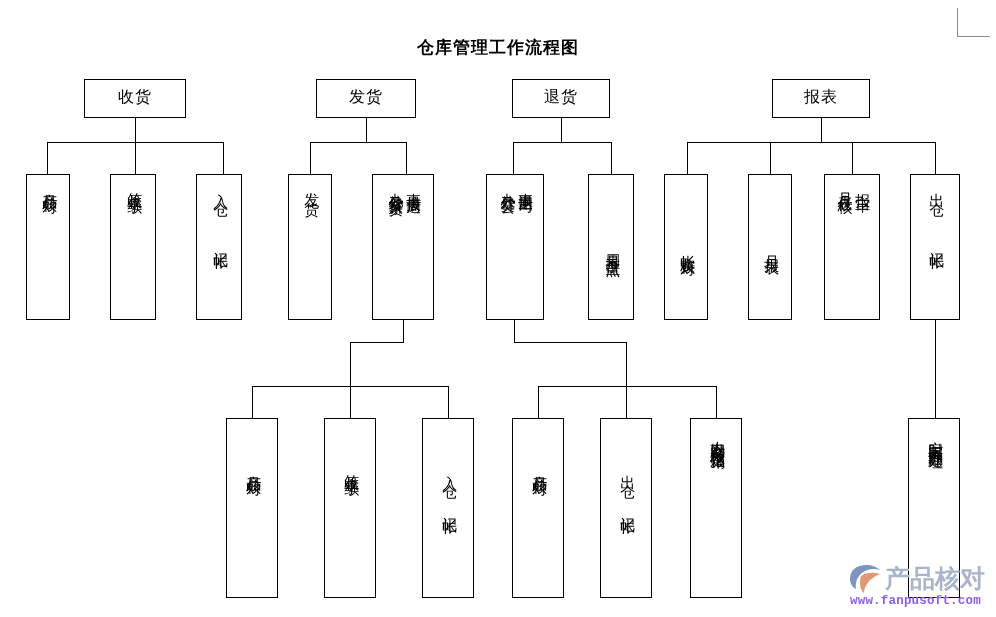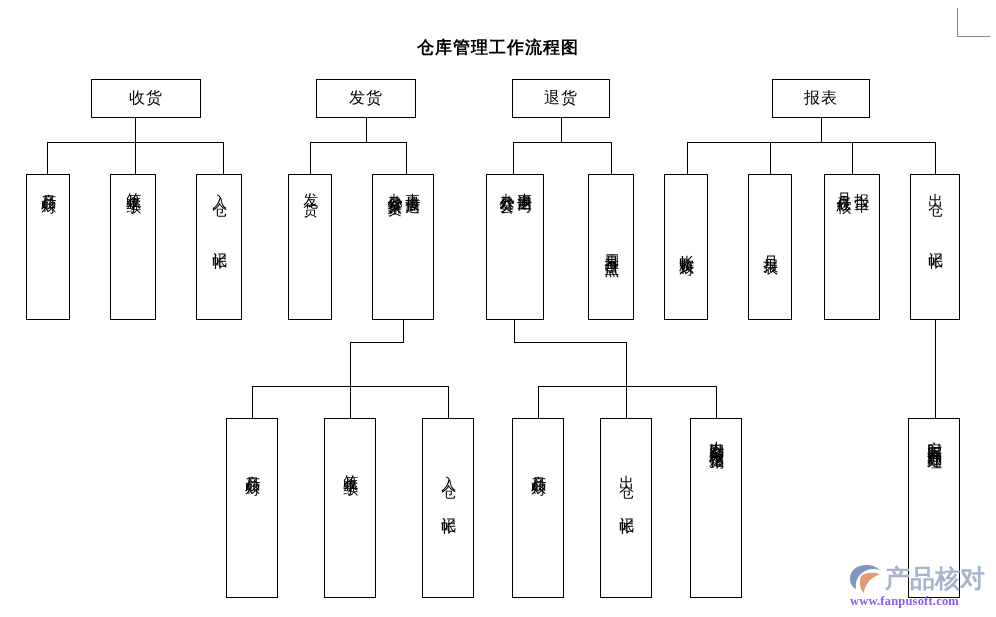--- a/index.html
+++ b/index.html
@@ -6,21 +6,21 @@
   html, body {
     margin: 0;
     padding: 0;
     background: #ffffff;
   }
   #canvas {
     position: relative;
     width: 996px;
     height: 617px;
     background: #ffffff;
-    font-family: Liberation Serif, serif;
+    font-family: Liberation Mono, monospace;
     overflow: hidden;
   }
   
   .corner-mark {
     position: absolute;
     border-left: 1px solid #8a8a8a;
     border-bottom: 1px solid #8a8a8a;
   }
   
   .chart-title {
@@ -122,21 +122,21 @@
 </style>
 </head>
 <body>
 
 <div id="canvas">
 
   <div class="corner-mark" style="left:957px; top:8px; width:32px; height:28px;"></div>
 
   <div class="chart-title">仓库管理工作流程图</div>
 
-  <div class="node horiz" style="left:91px; top:79px; width:110px; height:39px;">收货</div>
+  <div class="node horiz" style="left:84px; top:79px; width:102px; height:39px;">收货</div>
   <div class="node horiz" style="left:316px; top:79px; width:100px; height:39px;">发货</div>
   <div class="node horiz" style="left:772px; top:79px; width:98px; height:39px;">报表</div>
   <div class="node horiz" style="left:512px; top:79px; width:98px; height:39px;">退货</div>
 
   <div class="ln v" style="left:135px; top:118px; height:24px;"></div>
   <div class="ln h" style="left:47px; top:142px; width:176px;"></div>
   <div class="ln v" style="left:47px; top:142px; height:32px;"></div>
   <div class="ln v" style="left:135px; top:142px; height:32px;"></div>
   <div class="ln v" style="left:223px; top:142px; height:32px;"></div>
 

